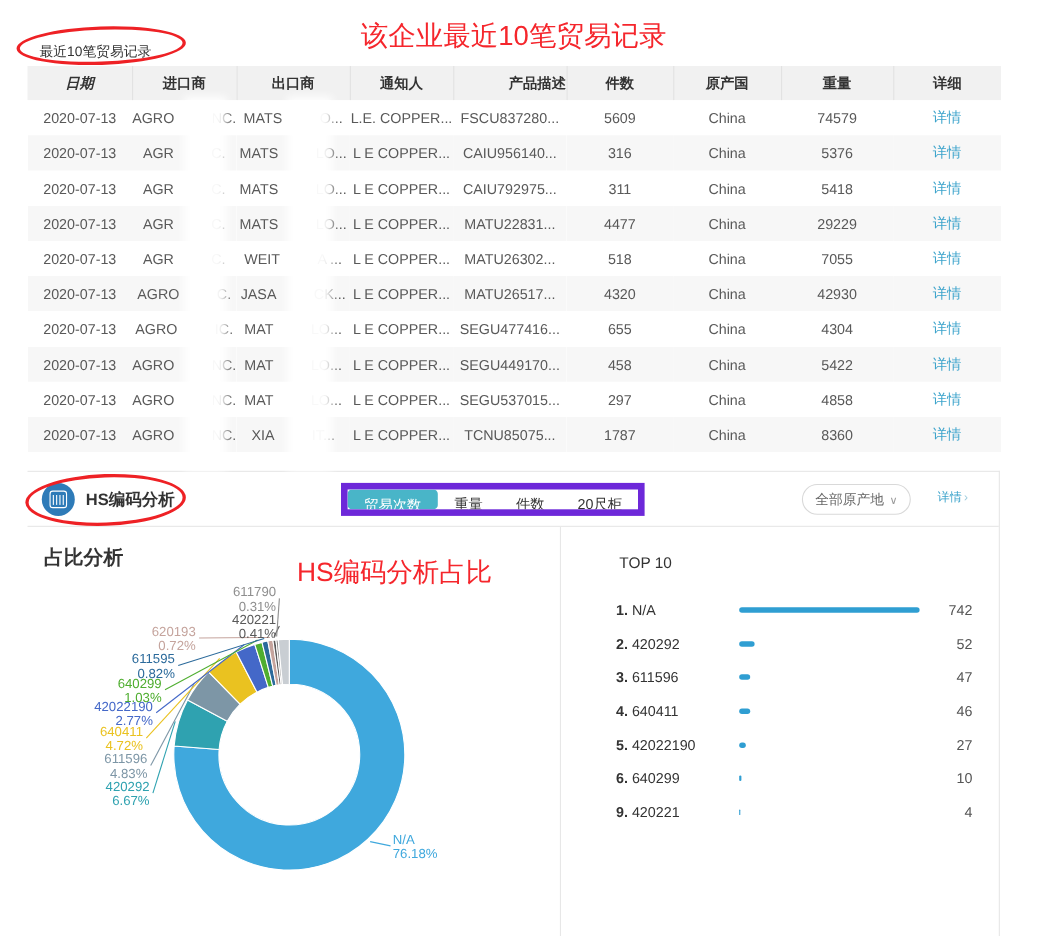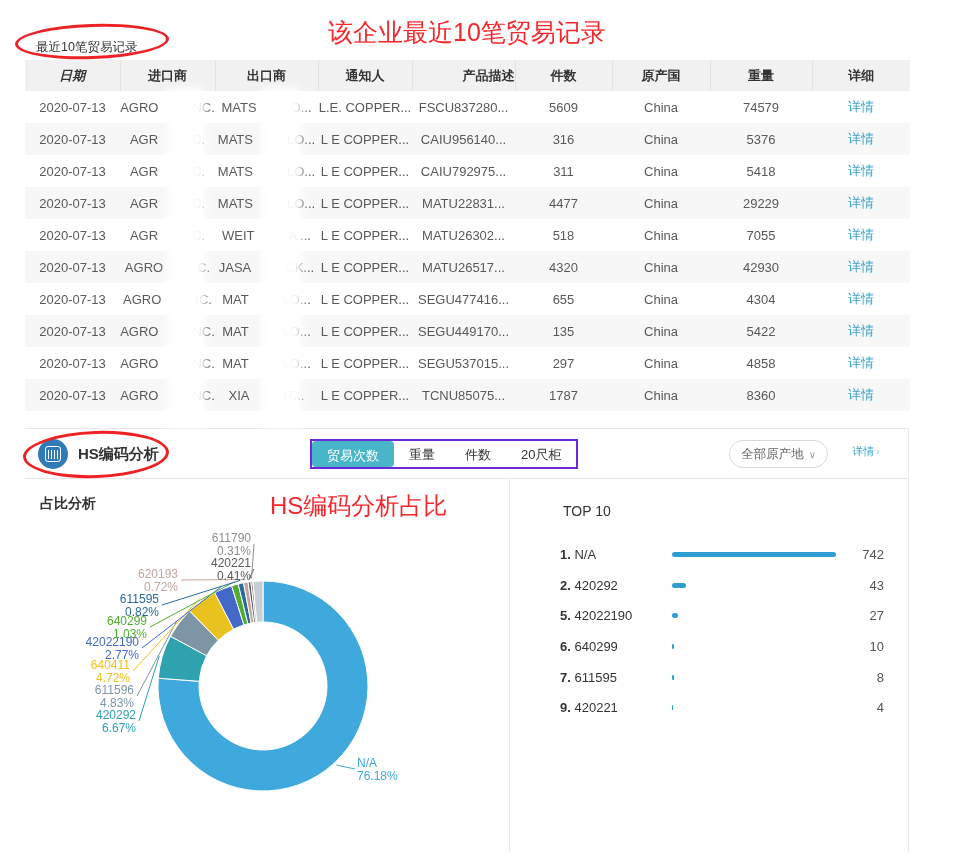--- a/index.html
+++ b/index.html
@@ -3,21 +3,21 @@
 <meta charset="utf-8">
 <style>
 *{box-sizing:border-box;margin:0;padding:0}
 html,body{background:#fff}
 body{font-family:"Liberation Sans","DejaVu Sans",sans-serif}
 .page{position:relative;width:960px;height:851px;background:#fff;overflow:hidden}
 
 
 .red-note{position:absolute;color:#f5262c;z-index:6;white-space:nowrap}
 .note-top{left:328px;top:16px;font-size:25px}
-.note-mid{left:245px;top:11px;font-size:24px}
+.note-mid{left:245px;top:25px;font-size:24px}
 .red-ellipse{position:absolute;border:3px solid #ee2125;border-radius:50%;z-index:6;pointer-events:none;background:transparent}
 .ellipse-1{left:15px;top:24px;width:154px;height:35px;transform:rotate(-2deg)}
 .ellipse-2{left:-2px;top:2px;width:146px;height:47px;transform:rotate(-2deg)}
 
 
 .table-title{position:absolute;left:36px;top:39px;font-size:12.5px;color:#333}
 table.trade{position:absolute;left:25px;top:60px;width:885px;border-collapse:collapse;table-layout:fixed}
 .trade th{background:#f1f1f1;height:31px;font-size:13px;color:#333;font-weight:bold;border-left:1px solid #e2e2e2;text-align:center}
 .trade th:first-child{border-left:none}
 .trade td{height:32px;text-align:center;font-size:13px;color:#595959;overflow:hidden;white-space:nowrap}
@@ -29,33 +29,33 @@
 .band-importer{left:167px;top:88px;width:39px;height:340px}
 .band-exporter{left:261px;top:88px;width:41px;height:340px}
 
 
 .lower-card{position:absolute;left:25px;top:428px;width:884px;height:427px;border-top:1px solid #e7e7e7;border-right:1px solid #e7e7e7}
 .hs-bar{position:relative;height:50px;border-bottom:1px solid #e7e7e7}
 .hs-icon{position:absolute;left:13px;top:10px;width:30px;height:30px;border-radius:50%;background:#2e7bb8;display:flex;align-items:center;justify-content:center}
 .hs-glyph{width:16px;height:16px;border:1.5px solid #fff;border-radius:3px;display:flex;align-items:center;justify-content:space-evenly}
 .hs-glyph i{display:block;width:1.5px;height:9px;background:#fff}
 .hs-title{position:absolute;left:53px;top:16px;font-size:15px;font-weight:bold;color:#333}
-.tabs{position:absolute;left:285px;top:10px;display:flex;border:2px solid #6d28d9;border-radius:0;height:30px;overflow:hidden}
+.tabs{position:absolute;left:285px;top:10px;display:flex;border:6px solid #6d28d9;border-radius:0;height:30px;overflow:hidden}
 .tab{padding:0 15px;line-height:28px;font-size:13px;color:#333;cursor:pointer;white-space:nowrap}
 .tab.active{background:#49b5c8;color:#fff;border-radius:4px;line-height:30px}
 .origin-select{position:absolute;right:80px;top:11px;height:28px;line-height:26px;border:1px solid #d9d9d9;border-radius:15px;padding:0 11px;font-size:12.5px;color:#666;cursor:pointer;white-space:nowrap}
 .origin-select .chev{color:#999;font-size:10px;margin-left:5px}
 .hs-detail{position:absolute;right:28px;top:15px;font-size:11px;color:#3ba3cb;cursor:pointer;white-space:nowrap}
 .hs-detail .chev{color:#9ccbdd;margin-left:2px}
 
 
 .chart-section{display:flex;height:376px}
 .chart-left{position:relative;width:485px;border-right:1px solid #e7e7e7}
 #donut-svg{position:absolute;left:0;top:0;z-index:1}
-.pie-title{position:absolute;left:15px;top:16px;font-size:14px;font-weight:bold;color:#333;z-index:2}
+.pie-title{position:absolute;left:15px;top:16px;font-size:18px;font-weight:bold;color:#333;z-index:2}
 .pie-label{position:absolute;font-size:12px;line-height:12.5px;text-align:right;z-index:3;white-space:nowrap}
 .pie-label span{display:block}
 .chart-right{position:relative;flex:1}
 .top10-title{position:absolute;left:53px;top:24px;font-size:14px;font-weight:normal;color:#333}
 .top10-list{position:absolute;left:0;top:60px;right:0}
 .t10-row{display:flex;align-items:center;height:30.7px}
 .t10-rank{padding-left:50px;width:162px;font-size:13px;color:#333;white-space:nowrap}
 .t10-rank b{font-weight:bold}
 .t10-barwrap{width:170px;display:flex;align-items:center}
 .t10-bar{height:5px;border-radius:3px}
@@ -258,21 +258,21 @@
           </td>
           <td>
             <div class="redact-cell">
               <span>MAT</span>
               <span class="redact-gap"></span>
               <span>LO...</span>
             </div>
           </td>
           <td>L E COPPER...</td>
           <td>SEGU449170...</td>
-          <td>135</td>
+          <td>458</td>
           <td>China</td>
           <td>5422</td>
           <td><a class="detail">详情</a></td>
         </tr>
         <tr>
           <td>2020-07-13</td>
           <td>
             <div class="redact-cell">
               <span>AGRO</span>
               <span class="redact-gap"></span>
@@ -424,42 +424,49 @@
               <div class="t10-barwrap">
                 <div class="t10-bar" style="background: rgb(47, 158, 210); width: 164px;"></div>
               </div>
               <div class="t10-val">742</div>
             </div>
             <div class="t10-row">
               <div class="t10-rank"><b>2. </b><span>420292</span></div>
               <div class="t10-barwrap">
                 <div class="t10-bar" style="background: rgb(47, 158, 210); width: 14.4px;"></div>
               </div>
-              <div class="t10-val">43</div>
+              <div class="t10-val">52</div>
+            </div>
+            <div class="t10-row">
+              <div class="t10-rank"><b>3. </b><span>611596</span></div>
+              <div class="t10-barwrap">
+                <div class="t10-bar" style="background: rgb(47, 158, 210); width: 10.4px;"></div>
+              </div>
+              <div class="t10-val">47</div>
+            </div>
+            <div class="t10-row">
+              <div class="t10-rank"><b>4. </b><span>640411</span></div>
+              <div class="t10-barwrap">
+                <div class="t10-bar" style="background: rgb(47, 158, 210); width: 10.2px;"></div>
+              </div>
+              <div class="t10-val">46</div>
             </div>
             <div class="t10-row">
               <div class="t10-rank"><b>5. </b><span>42022190</span></div>
               <div class="t10-barwrap">
                 <div class="t10-bar" style="background: rgb(47, 158, 210); width: 6px;"></div>
               </div>
               <div class="t10-val">27</div>
             </div>
             <div class="t10-row">
               <div class="t10-rank"><b>6. </b><span>640299</span></div>
               <div class="t10-barwrap">
                 <div class="t10-bar" style="background: rgb(47, 158, 210); width: 2.2px;"></div>
               </div>
               <div class="t10-val">10</div>
-            </div>
-            <div class="t10-row">
-              <div class="t10-rank"><b>7. </b><span>611595</span></div>
-              <div class="t10-barwrap">
-                <div class="t10-bar" style="background: rgb(47, 158, 210); width: 1.8px;"></div>
-              </div>
-              <div class="t10-val">8</div>
             </div>
             <div class="t10-row">
               <div class="t10-rank"><b>9. </b><span>420221</span></div>
               <div class="t10-barwrap">
                 <div class="t10-bar" style="background: rgb(47, 158, 210); width: 0.9px;"></div>
               </div>
               <div class="t10-val">4</div>
             </div>
           </div>
       </div>

